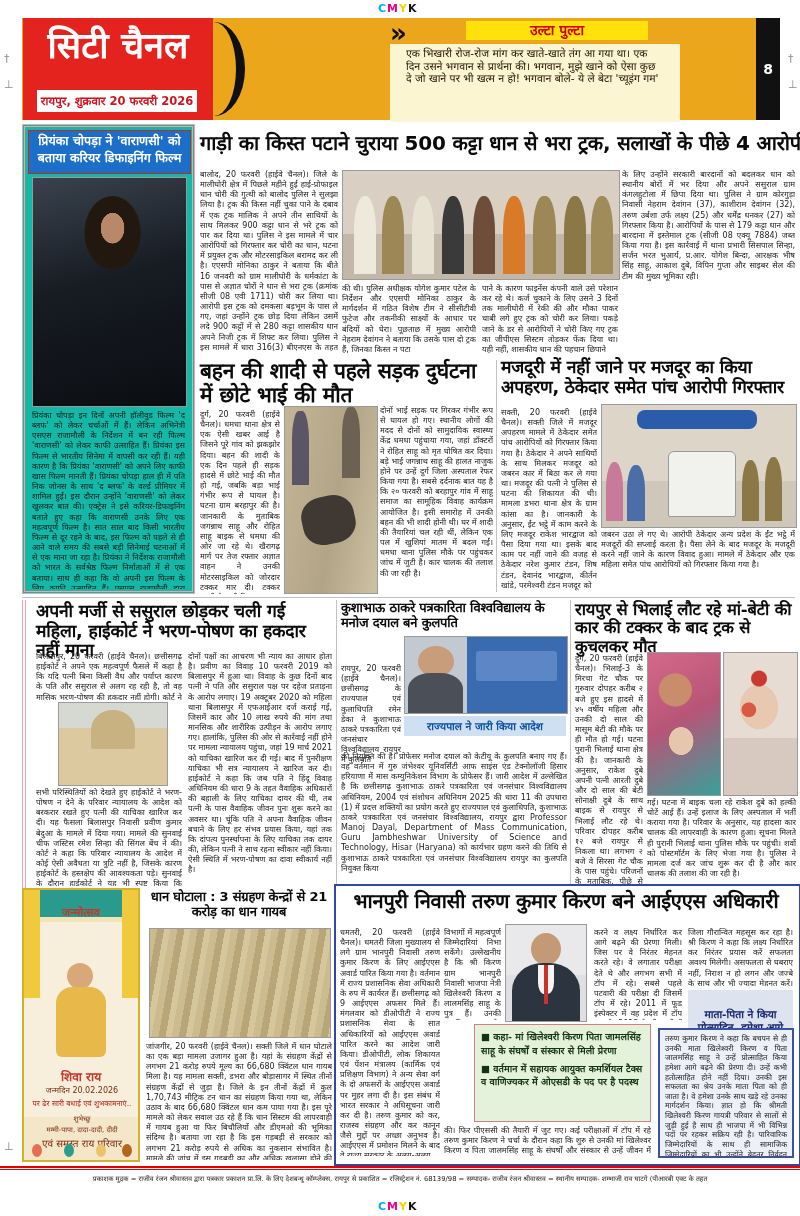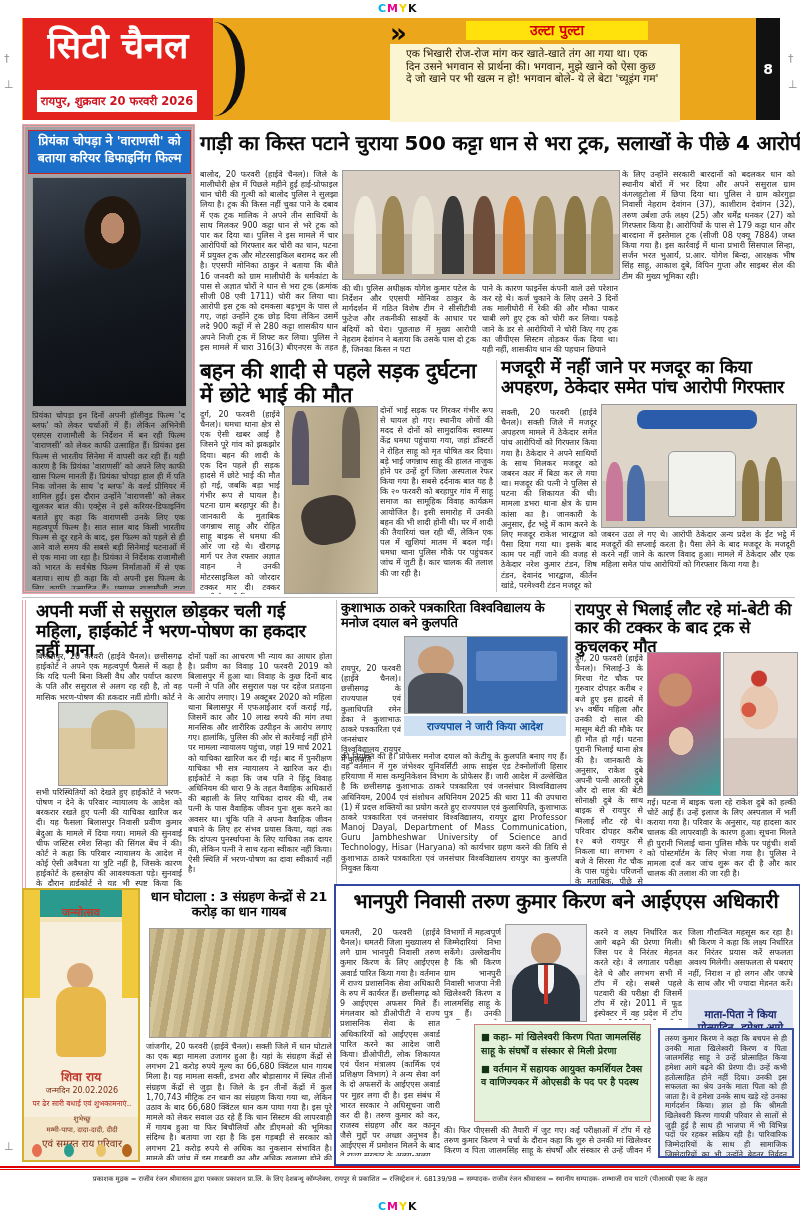--- a/index.html
+++ b/index.html
@@ -28,21 +28,21 @@
            font-size:14px;font-weight:800;text-align:center;line-height:102px;}
 
   
   .body8{font-size:8px;line-height:1.27;text-align:justify;color:#1b1b1b;overflow:hidden;}
   .hl{color:#0b0b0b;font-weight:800;line-height:1.12;letter-spacing:-0.2px;}
   .vline{background:#c2c2c2;width:1px;}
   .hline{background:#c2c2c2;height:1px;}
   .pinkrule{border-left:1px solid #f0a3a8;border-right:1px solid #f0a3a8;width:2px;}
 
   
-  .pri{left:22px;top:124px;width:173px;height:470px;border:3px double #f0a3a8;background:#a3a3a3;box-sizing:border-box;}
+  .pri{left:22px;top:124px;width:173px;height:470px;border:3px double #f0a3a8;background:#14b8a6;box-sizing:border-box;}
   .pri-title{position:absolute;left:3px;top:3px;width:161px;height:40px;background:#1b6fc8;border:1px solid #d02020;
              color:#fff;font-weight:800;font-size:12.5px;text-align:center;line-height:1.35;padding-top:2px;}
   .ph{position:absolute;border:1px solid #9a9a9a;overflow:hidden;}
   .ph-pri{left:7px;top:50px;width:153px;height:228px;background:
      radial-gradient(ellipse 20px 26px at 52% 22%, #b9886a 58%, rgba(0,0,0,0) 60%),
      radial-gradient(ellipse 46px 60px at 52% 24%, #23180f 60%, rgba(0,0,0,0) 62%),
      linear-gradient(165deg,#39424e 0%,#171c23 45%,#0b0d11 100%);}
   .pri-body{position:absolute;left:7px;top:284px;width:153px;height:178px;}
 
   

